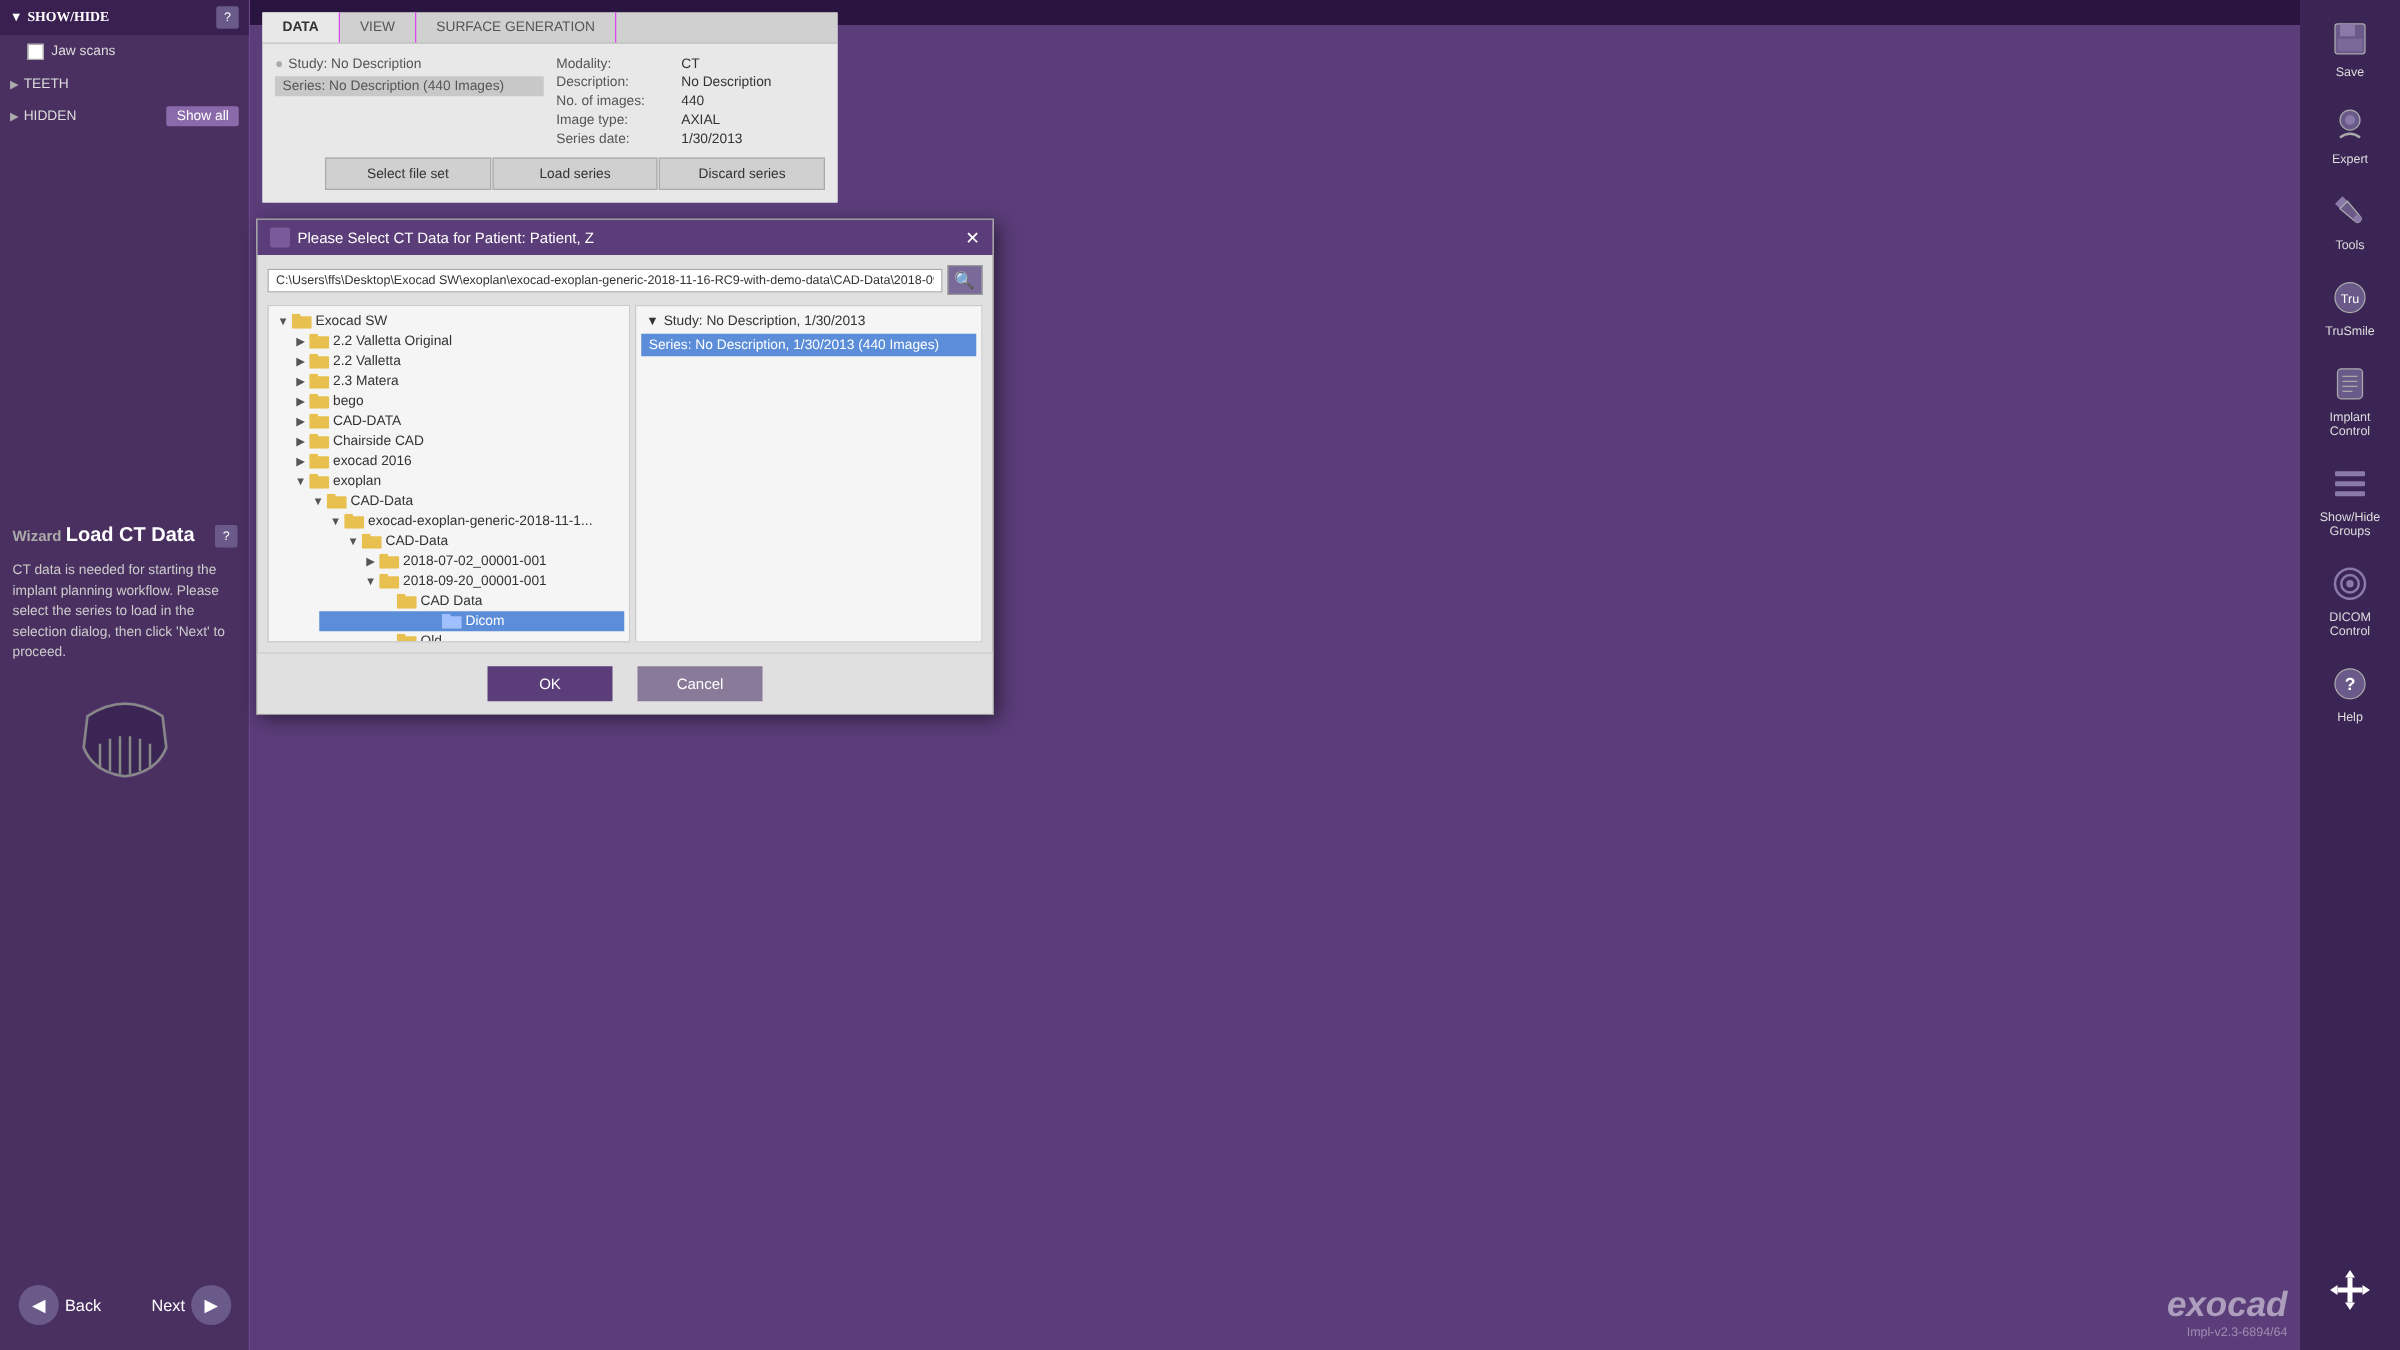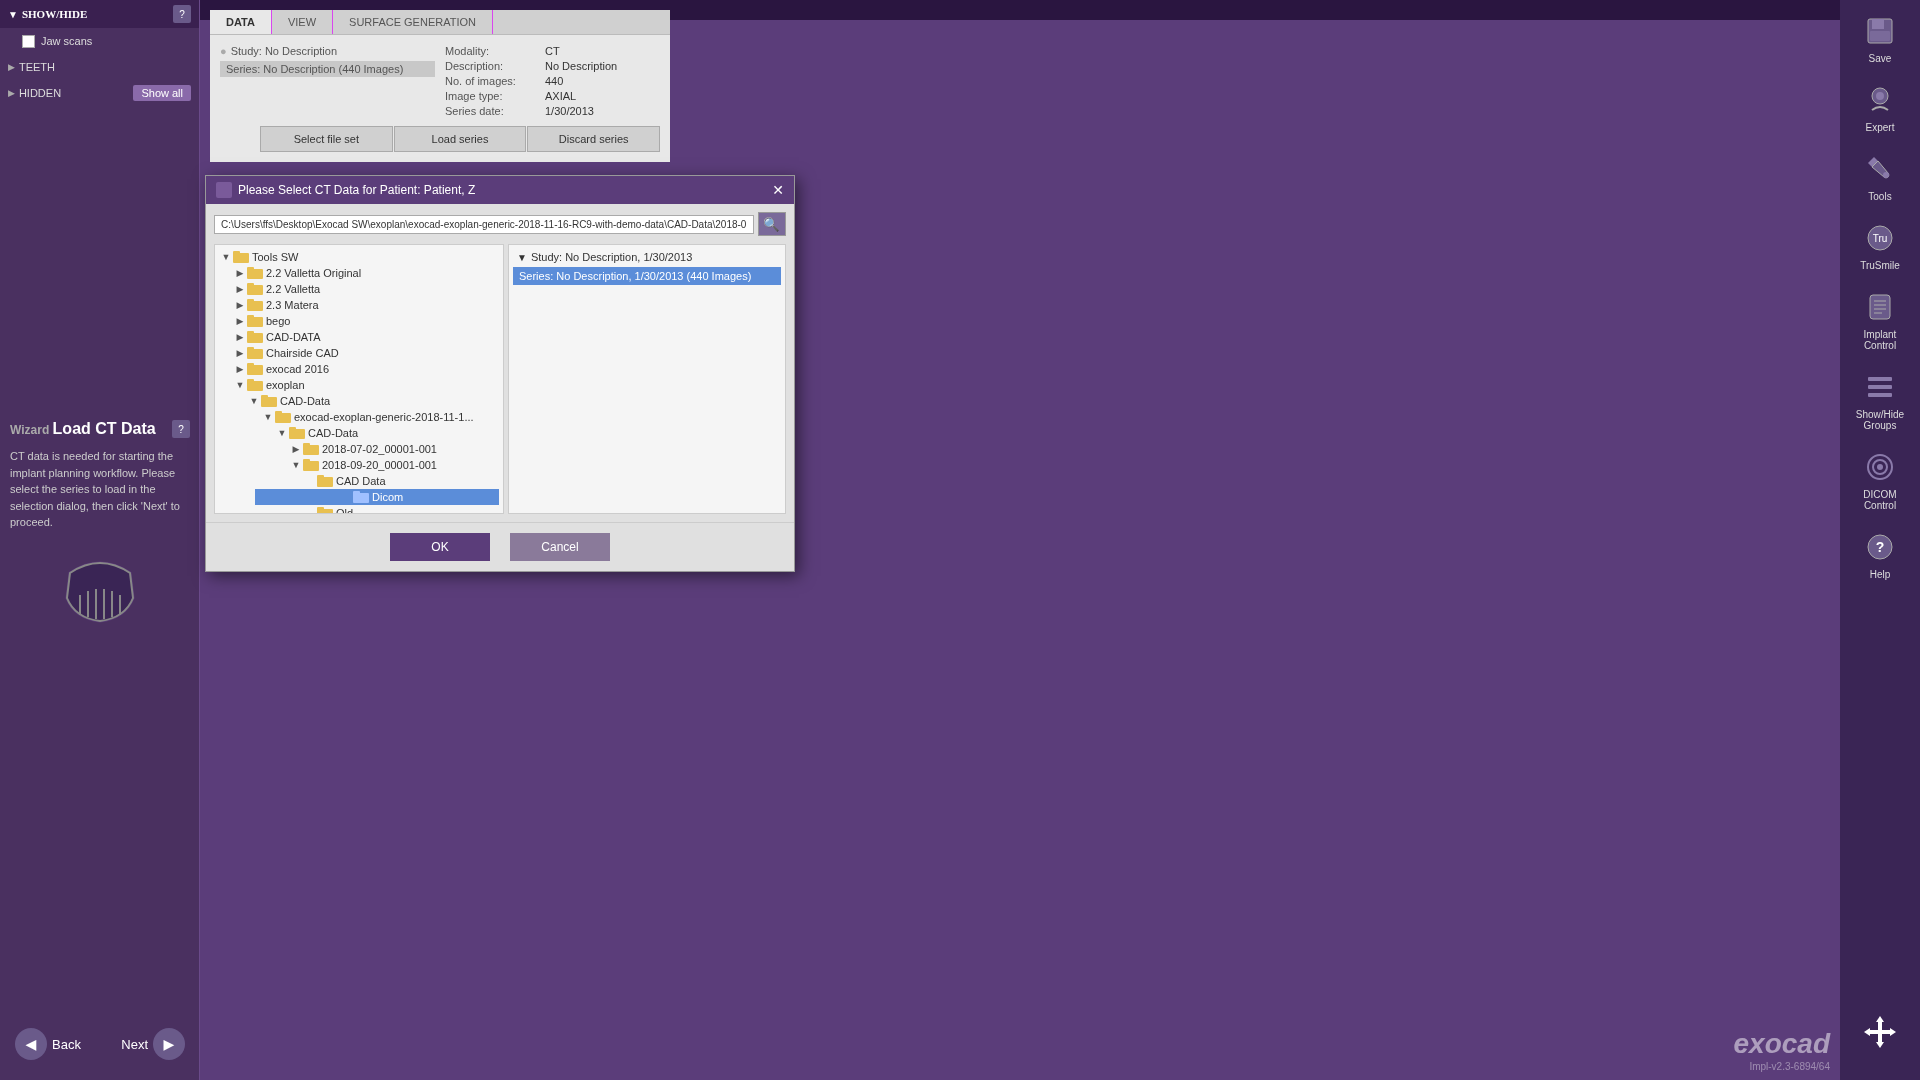--- a/index.html
+++ b/index.html
@@ -631,21 +631,21 @@
     <div class="dialog-content">
 
       <div class="tree-view">
 
         <div class="tree-item">
           <span class="tree-toggle">▼</span>
           <svg class="tree-folder-icon" viewBox="0 0 16 12">
             <rect x="0" y="2" width="16" height="10" rx="1" fill="#e8c050"></rect>
             <rect x="0" y="0" width="7" height="4" rx="1" fill="#e8c050"></rect>
           </svg>
-          <span class="tree-label">Tools SW</span>
+          <span class="tree-label">Exocad SW</span>
         </div>
 
         <div class="tree-item tree-indent-1">
           <span class="tree-toggle">▶</span>
           <svg class="tree-folder-icon" viewBox="0 0 16 12">
             <rect x="0" y="2" width="16" height="10" rx="1" fill="#e8c050"></rect>
             <rect x="0" y="0" width="7" height="4" rx="1" fill="#e8c050"></rect>
           </svg>
           <span class="tree-label">2.2 Valletta Original</span>
         </div>

